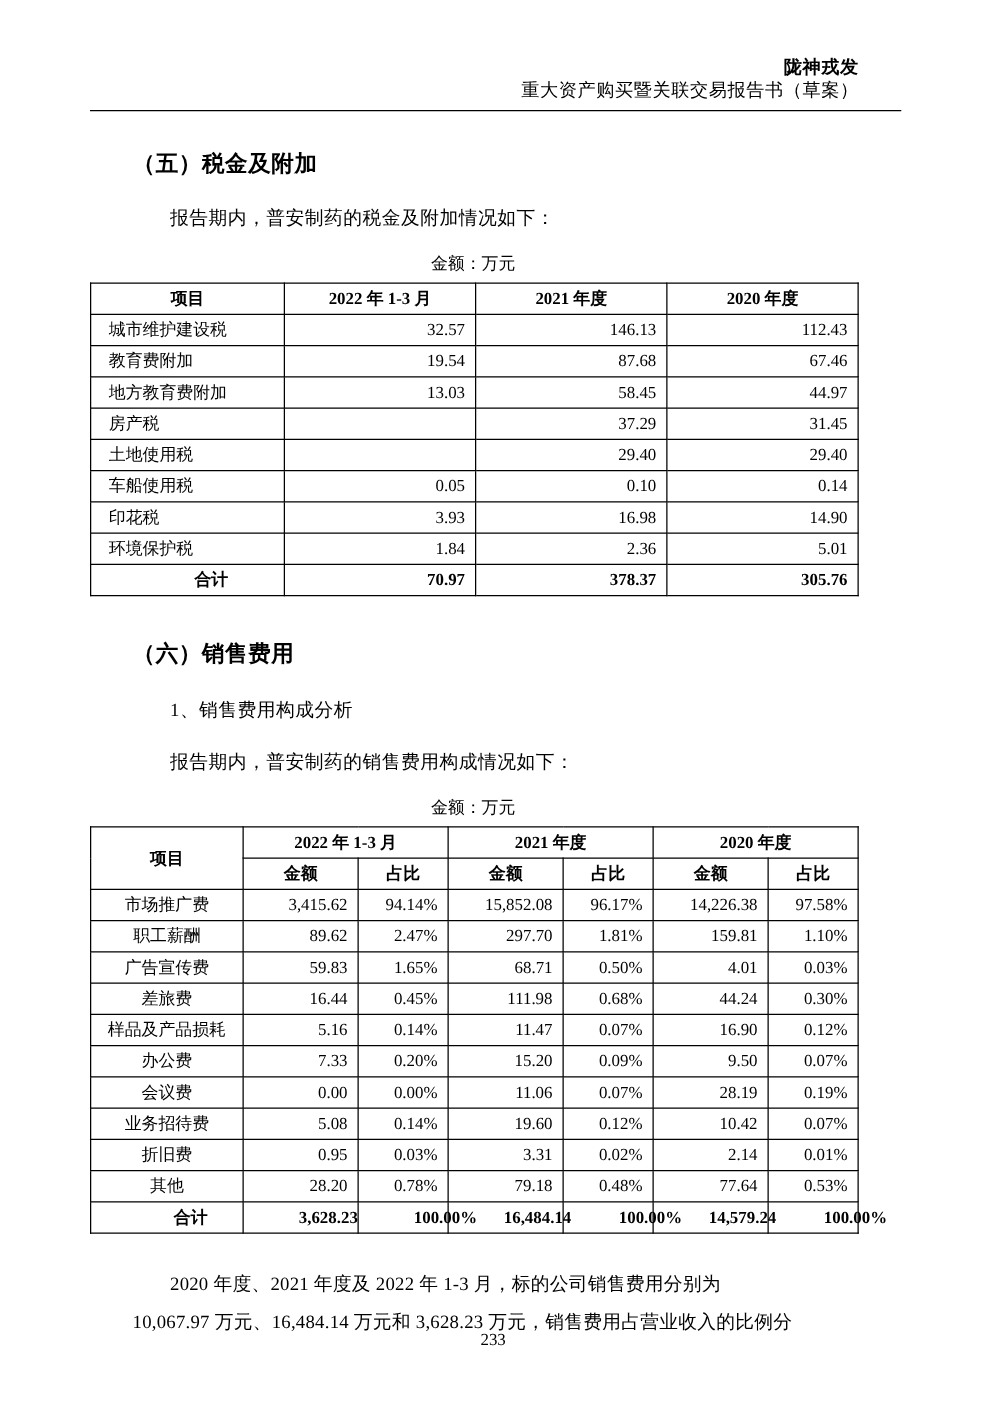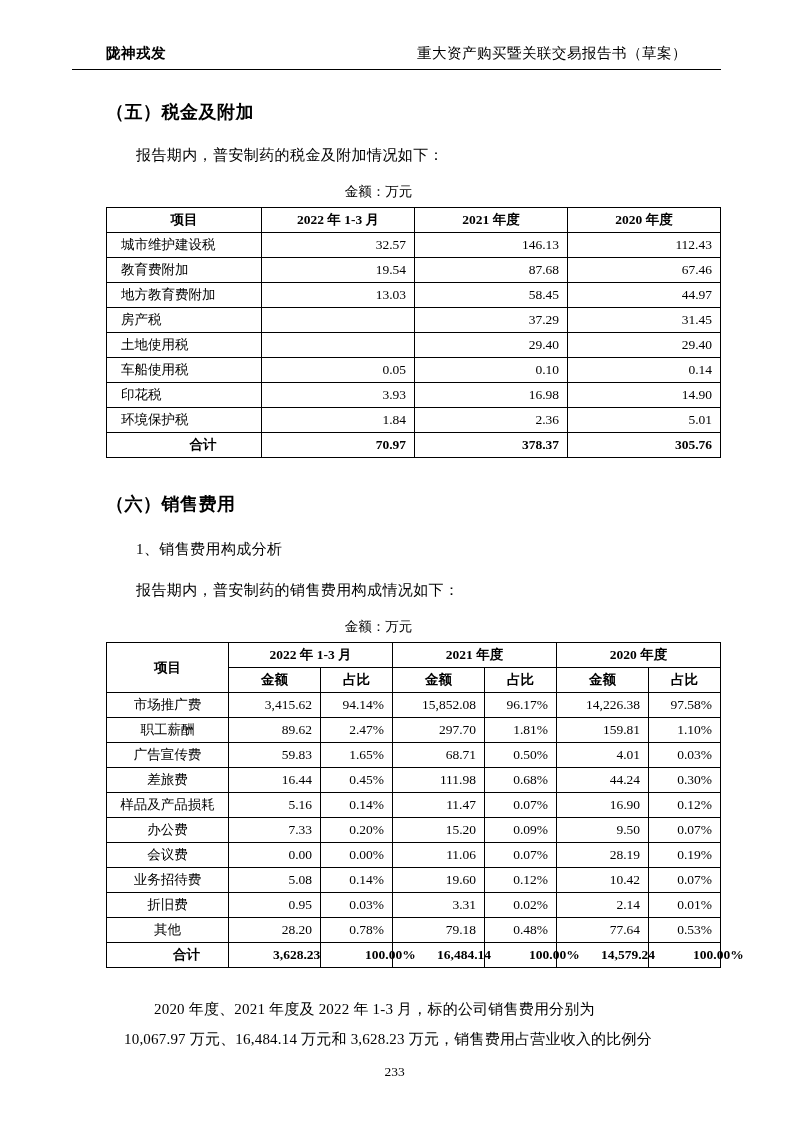--- a/index.html
+++ b/index.html
@@ -23,20 +23,21 @@
   }
   
   .header {
     display: flex;
     justify-content: space-between;
     align-items: flex-end;
     font-size: 14.5px;
     padding: 0 34px 6px 34px;
     border-bottom: 1.2px solid #000;
     letter-spacing: 0.5px;
+    flex-direction: column;
   }
   .header-left {
     font-weight: bold;
   }
   .header-right {
     font-size: 14.5px;
   }
   
   h2.section {
     font-size: 18px;
@@ -60,21 +61,20 @@
     letter-spacing: 0.4px;
   }
   p.unit {
     font-size: 13.5px;
     text-align: center;
     margin: 18px 36px 6px 0;
   }
   
   table {
     border-collapse: collapse;
-    margin-left: 34px;
     width: 614px;
     font-size: 13.5px;
     table-layout: fixed;
   }
   table td, table th {
     border: 0.8px solid #000;
     padding: 3px 6px;
     height: 19px;
     box-sizing: border-box;
   }
@@ -114,21 +114,21 @@
   .pagenum {
     position: absolute;
     bottom: 42px;
     left: 0;
     width: 789px;
     text-align: center;
     font-size: 13.5px;
   }
   .tail {
     font-size: 15px;
-    margin: 26px 0 0 52px;
+    margin: 26px 0 0 34px;
     line-height: 30px;
     letter-spacing: 0.2px;
     text-align: justify;
     width: 614px;
   }
   .tail .ind { display:inline-block; width: 30px; }
 </style>
 </head>
 <body>
 

